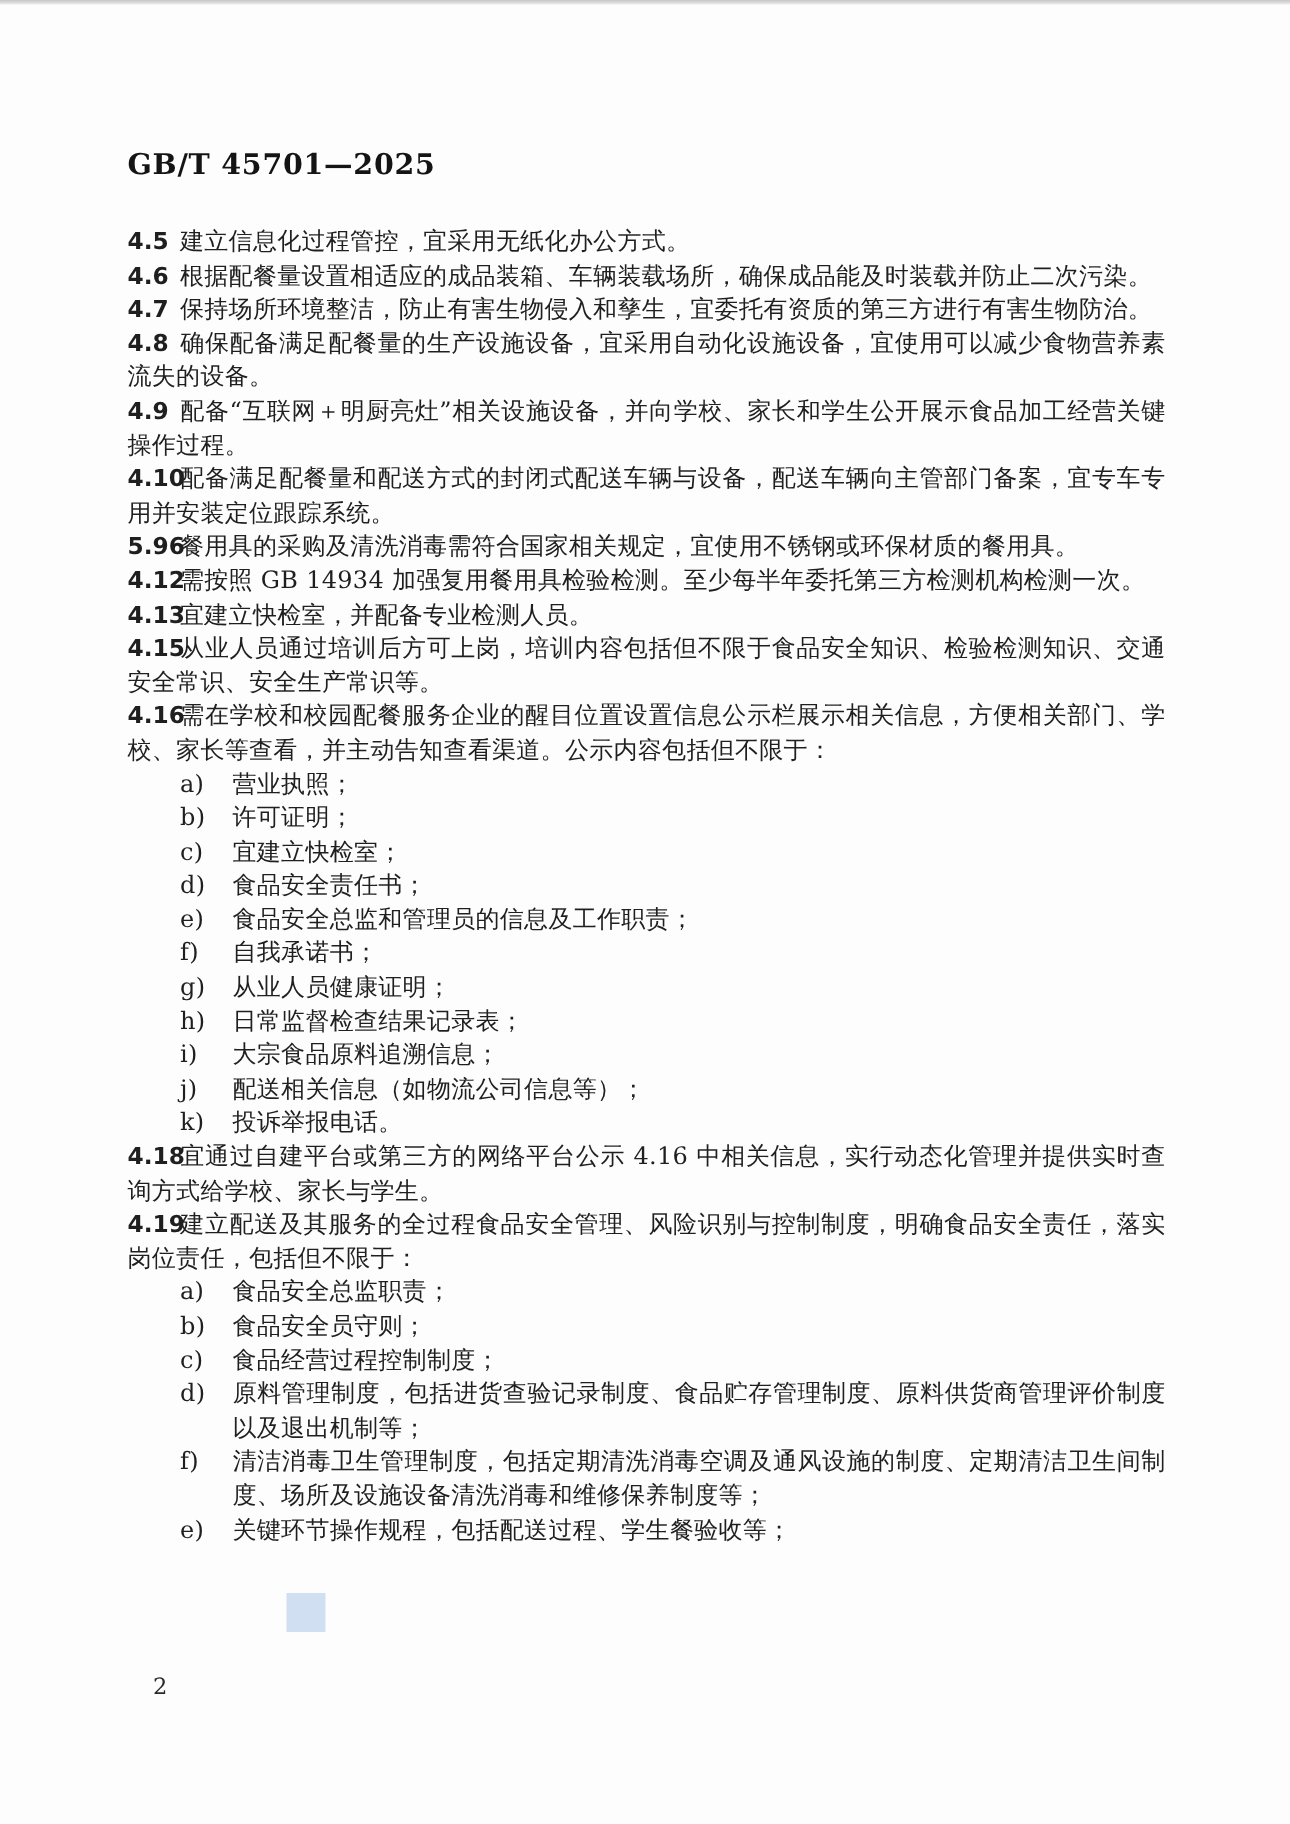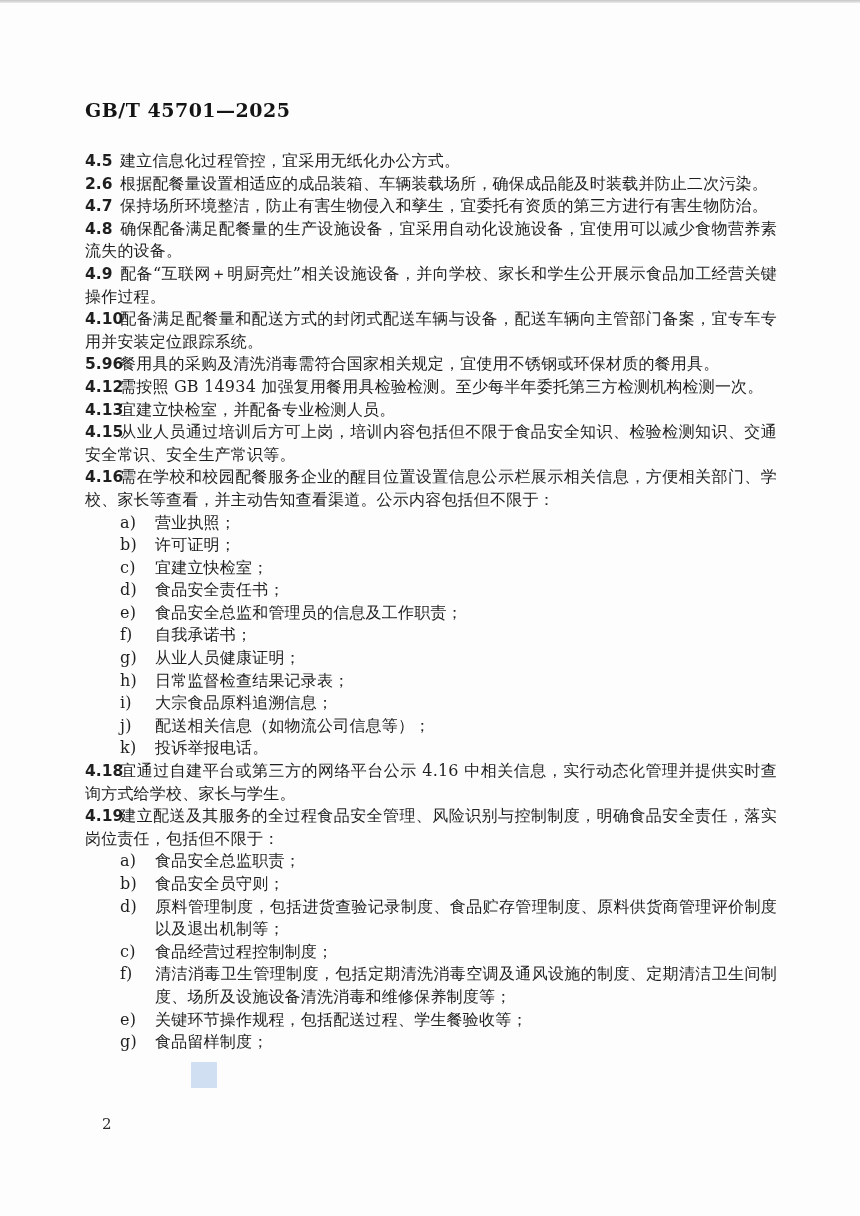--- a/index.html
+++ b/index.html
@@ -90,21 +90,21 @@
 </head>
 <body>
 
 <div class="page">
   <div class="top-scan-edge"></div>
 
   <header class="doc-header">GB/T 45701—2025</header>
 
   <main class="doc-body" id="doc-body">
       <p class="clause"><span class="num">4.5</span><span class="txt">建立信息化过程管控，宜采用无纸化办公方式。</span></p>
-      <p class="clause"><span class="num">2.6</span><span class="txt">根据配餐量设置相适应的成品装箱、车辆装载场所，确保成品能及时装载并防止二次污染。</span></p>
+      <p class="clause"><span class="num">4.6</span><span class="txt">根据配餐量设置相适应的成品装箱、车辆装载场所，确保成品能及时装载并防止二次污染。</span></p>
       <p class="clause"><span class="num">4.7</span><span class="txt">保持场所环境整洁，防止有害生物侵入和孳生，宜委托有资质的第三方进行有害生物防治。</span></p>
       <p class="clause"><span class="num">4.8</span><span class="txt">确保配备满足配餐量的生产设施设备，宜采用自动化设施设备，宜使用可以减少食物营养素流失的设备。</span></p>
       <p class="clause"><span class="num">4.9</span><span class="txt">配备“互联网＋明厨亮灶”相关设施设备，并向学校、家长和学生公开展示食品加工经营关键操作过程。</span></p>
       <p class="clause"><span class="num">4.10</span><span class="txt">配备满足配餐量和配送方式的封闭式配送车辆与设备，配送车辆向主管部门备案，宜专车专用并安装定位跟踪系统。</span></p>
       <p class="clause"><span class="num">5.96</span><span class="txt">餐用具的采购及清洗消毒需符合国家相关规定，宜使用不锈钢或环保材质的餐用具。</span></p>
       <p class="clause"><span class="num">4.12</span><span class="txt">需按照 GB 14934 加强复用餐用具检验检测。至少每半年委托第三方检测机构检测一次。</span></p>
       <p class="clause"><span class="num">4.13</span><span class="txt">宜建立快检室，并配备专业检测人员。</span></p>
       <p class="clause"><span class="num">4.15</span><span class="txt">从业人员通过培训后方可上岗，培训内容包括但不限于食品安全知识、检验检测知识、交通安全常识、安全生产常识等。</span></p>
       <p class="clause"><span class="num">4.16</span><span class="txt">需在学校和校园配餐服务企业的醒目位置设置信息公示栏展示相关信息，方便相关部门、学校、家长等查看，并主动告知查看渠道。公示内容包括但不限于：</span></p>
       <p class="item"><span class="letter">a)</span><span class="txt">营业执照；</span></p>
@@ -115,23 +115,22 @@
       <p class="item"><span class="letter">f)</span><span class="txt">自我承诺书；</span></p>
       <p class="item"><span class="letter">g)</span><span class="txt">从业人员健康证明；</span></p>
       <p class="item"><span class="letter">h)</span><span class="txt">日常监督检查结果记录表；</span></p>
       <p class="item"><span class="letter">i)</span><span class="txt">大宗食品原料追溯信息；</span></p>
       <p class="item"><span class="letter">j)</span><span class="txt">配送相关信息（如物流公司信息等）；</span></p>
       <p class="item"><span class="letter">k)</span><span class="txt">投诉举报电话。</span></p>
       <p class="clause"><span class="num">4.18</span><span class="txt">宜通过自建平台或第三方的网络平台公示 4.16 中相关信息，实行动态化管理并提供实时查询方式给学校、家长与学生。</span></p>
       <p class="clause"><span class="num">4.19</span><span class="txt">建立配送及其服务的全过程食品安全管理、风险识别与控制制度，明确食品安全责任，落实岗位责任，包括但不限于：</span></p>
       <p class="item"><span class="letter">a)</span><span class="txt">食品安全总监职责；</span></p>
       <p class="item"><span class="letter">b)</span><span class="txt">食品安全员守则；</span></p>
+      <p class="item"><span class="letter">c)</span><span class="txt">食品经营过程控制制度；</span></p>
       <p class="item"><span class="letter">d)</span><span class="txt">原料管理制度，包括进货查验记录制度、食品贮存管理制度、原料供货商管理评价制度以及退出机制等；</span></p>
-      <p class="item"><span class="letter">c)</span><span class="txt">食品经营过程控制制度；</span></p>
       <p class="item"><span class="letter">f)</span><span class="txt">清洁消毒卫生管理制度，包括定期清洗消毒空调及通风设施的制度、定期清洁卫生间制度、场所及设施设备清洗消毒和维修保养制度等；</span></p>
       <p class="item"><span class="letter">e)</span><span class="txt">关键环节操作规程，包括配送过程、学生餐验收等；</span></p>
-      <p class="item"><span class="letter">g)</span><span class="txt">食品留样制度；</span></p>
     </main>
 
   <div class="highlight-artifact" style="background: rgb(204, 220, 242);"></div>
 
   <div class="page-num">2</div>
 </div>
 
 </body></html>

